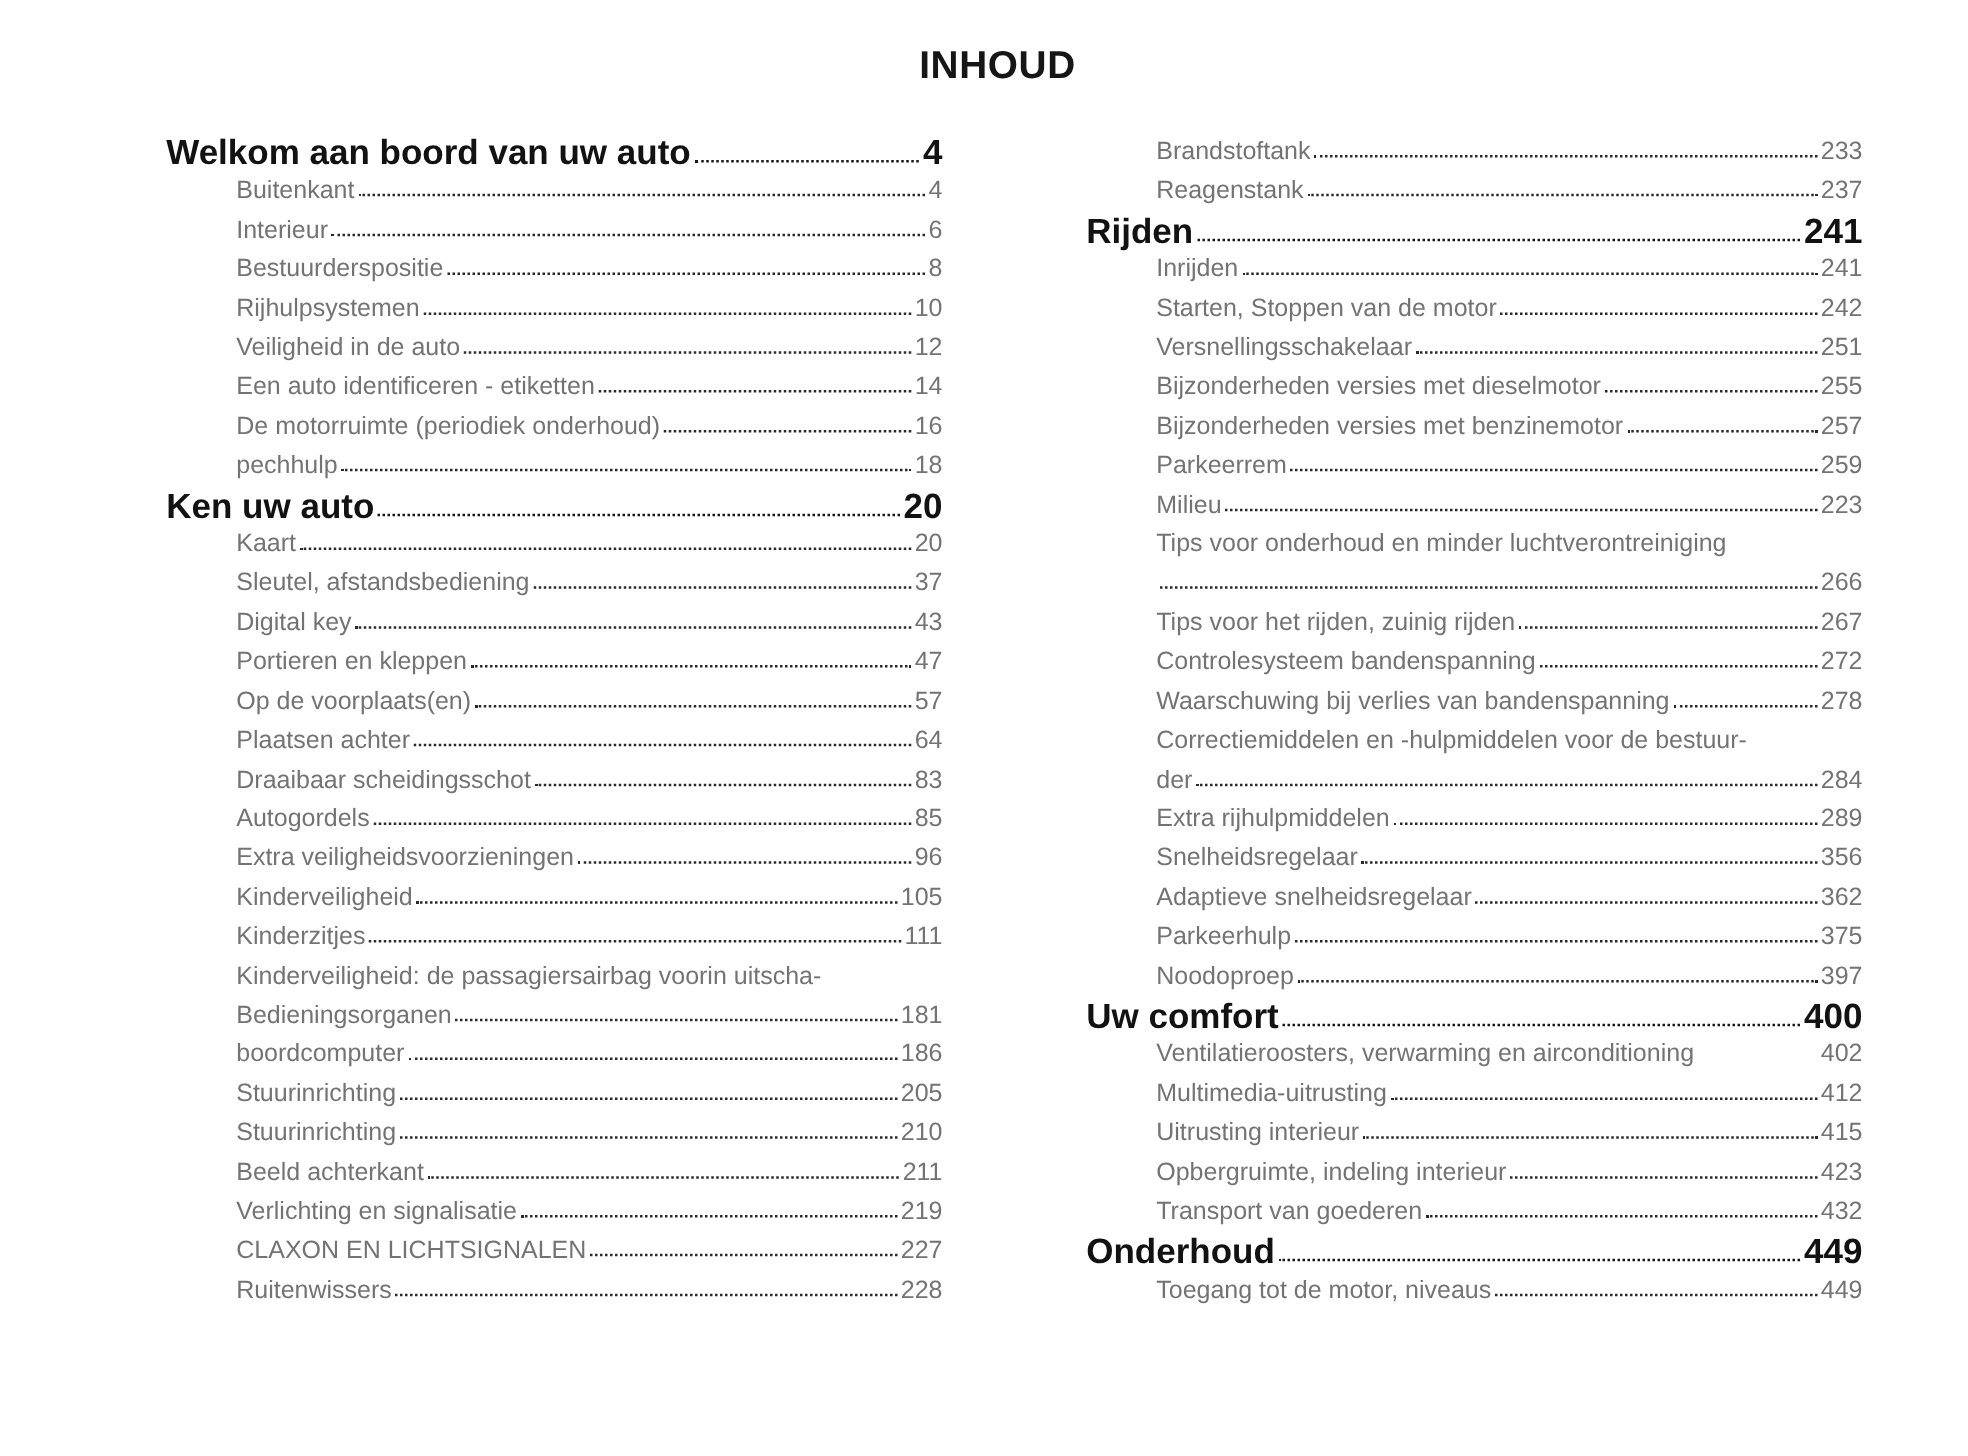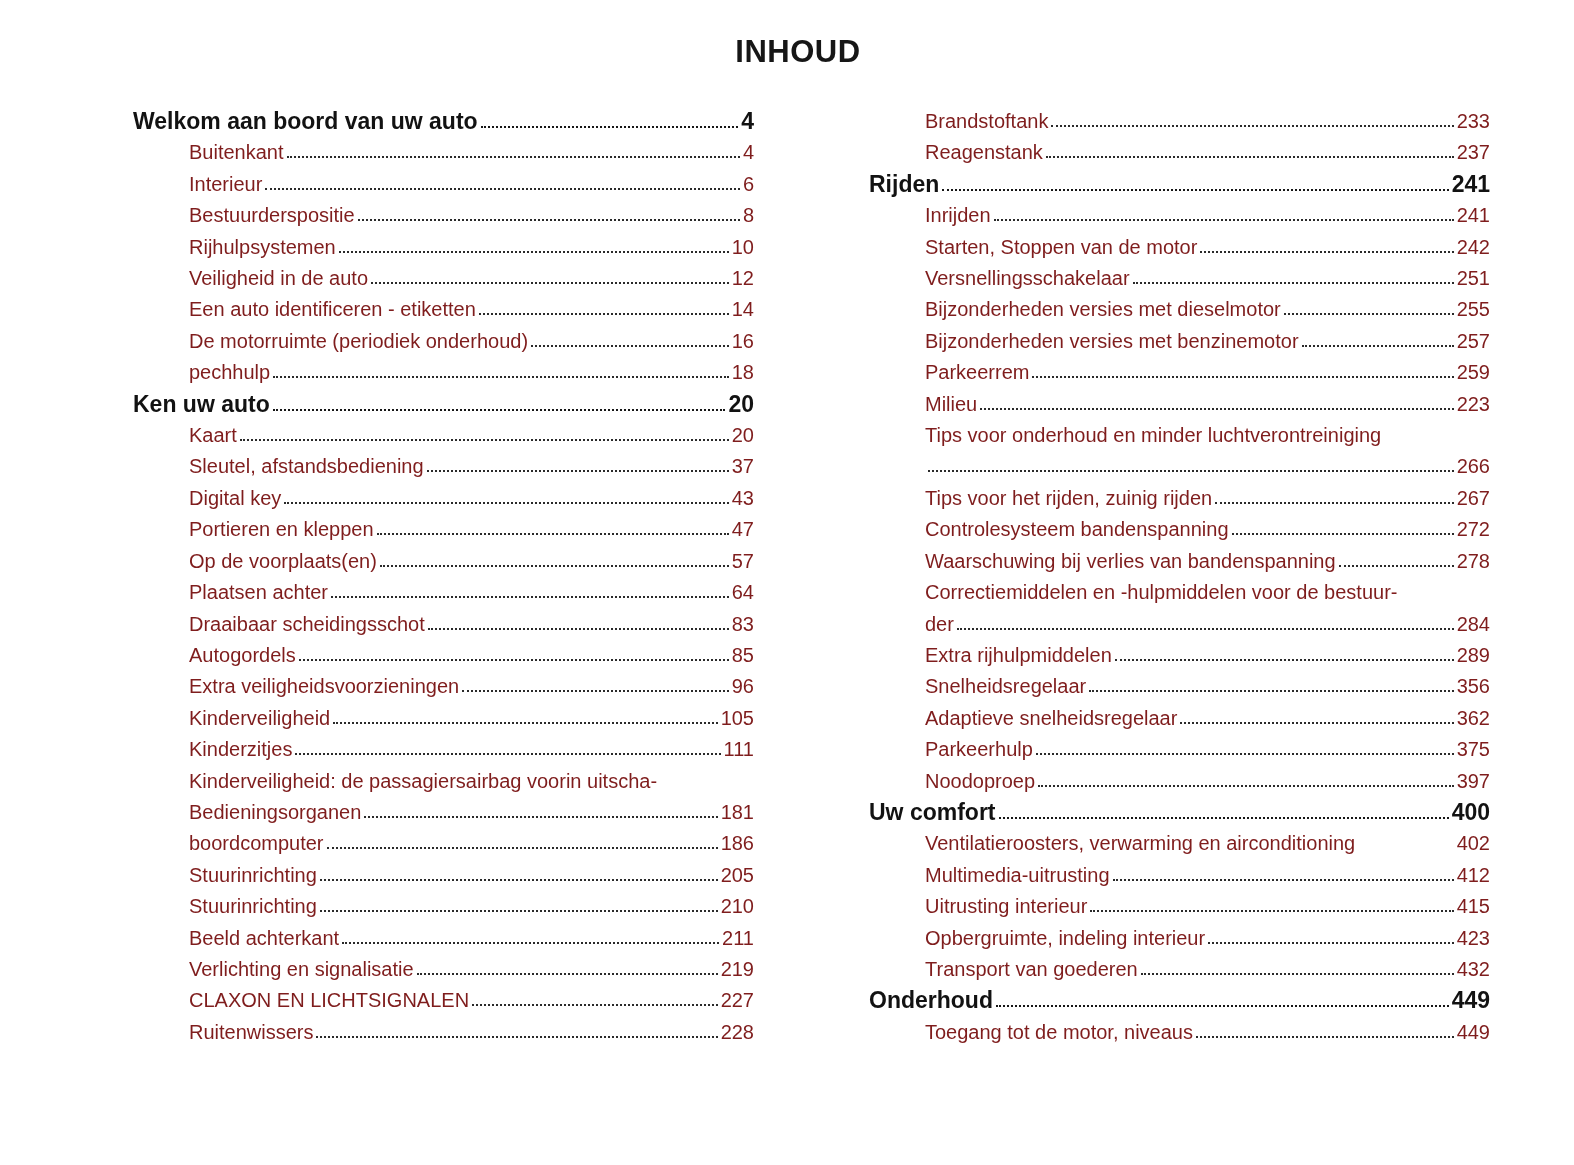--- a/index.html
+++ b/index.html
@@ -37,25 +37,25 @@
     gap: 115px;
     padding-top: 106px;
   }
   .toc-column {
     flex: 1 1 0;
     min-width: 0;
   }
   .toc-entry {
     font-size: 20px;
     line-height: 31.4px;
-    color: #7f1d1d;
+    color: #737373;
   }
   .lvl-section {
     font-weight: 700;
-    font-size: 23px;
+    font-size: 28px;
     color: #121212;
   }
   .lvl-sub {
     padding-left: 56px;
   }
   .wrap-line { display: block; }
   .cline {
     display: flex;
     align-items: baseline;
   }

